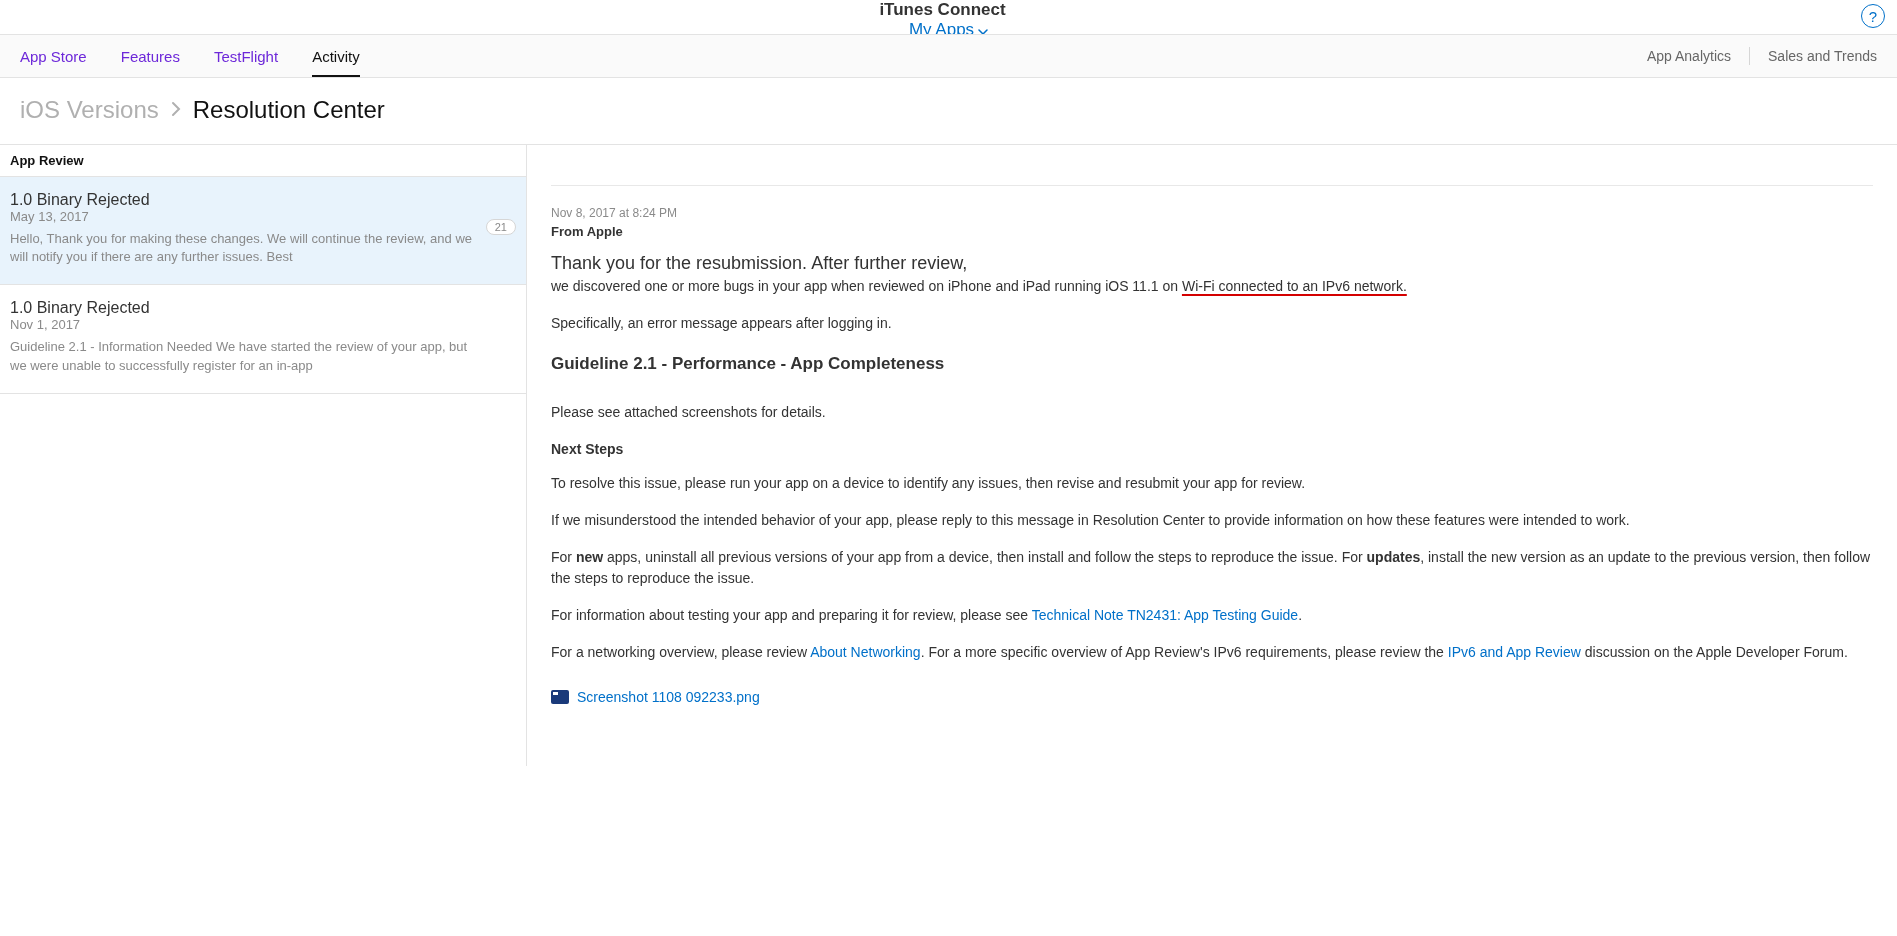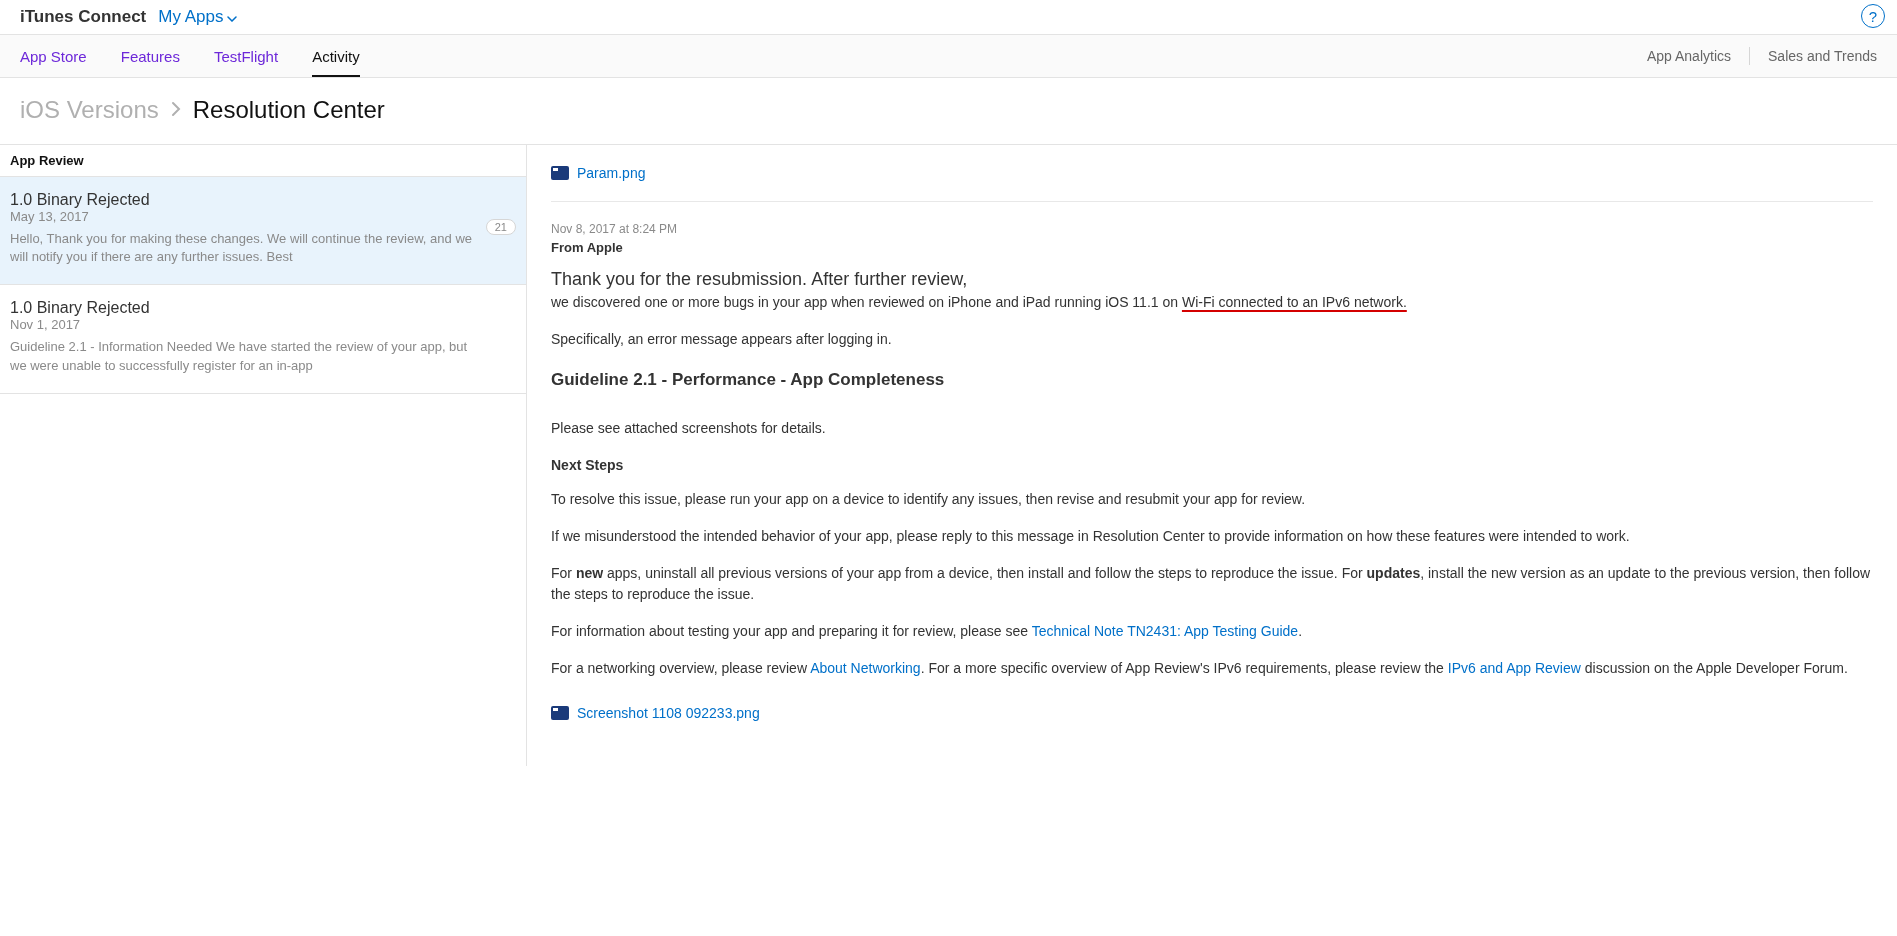--- a/index.html
+++ b/index.html
@@ -1,19 +1,19 @@
 <!DOCTYPE html>
 <html><head>
   <meta charset="utf-8">
   <style>
     * { margin: 0; padding: 0; box-sizing: border-box; }
     body { font-family: -apple-system, BlinkMacSystemFont, "Helvetica Neue", Helvetica, Arial, sans-serif; color: #333; background: #fff; font-size: 14px; }
 
     
-    .header-top { height: 34px; display: flex; align-items: center; padding: 0 20px; position: relative; }
+    .header-top { height: 34px; display: flex; align-items: center; padding: 0 20px; position: relative; flex-direction: column; }
     .brand { font-size: 17px; font-weight: 600; color: #333; margin-right: 12px; }
     .my-apps { color: #0070c9; font-size: 17px; display: flex; align-items: center; cursor: pointer; }
     .my-apps .chev { margin-left: 4px; }
     .help-icon { position: absolute; right: 12px; top: 4px; width: 24px; height: 24px; border: 1.5px solid #0070c9; color: #0070c9; border-radius: 50%; display: flex; align-items: center; justify-content: center; font-size: 15px; cursor: pointer; }
 
     
     .tabs-bar { height: 44px; background: #fafafa; border-top: 1px solid #e3e3e3; border-bottom: 1px solid #e3e3e3; display: flex; align-items: center; padding: 0 20px; position: relative; }
     .tabs-left { display: flex; gap: 34px; }
     .tab-item { color: #6d28d9; font-size: 15px; cursor: pointer; padding: 10px 0; }
     .tab-item.active { color: #111; font-weight: 500; border-bottom: 2px solid #111; margin-bottom: -2px; }
@@ -125,24 +125,20 @@
       <div class="msg-title-row">
         <span class="msg-title">1.0 Binary Rejected</span>
         <span class="msg-date">Nov 1, 2017</span>
       </div>
       <div class="msg-preview">Guideline 2.1 - Information Needed We have started the review of your app, but we were unable to successfully register for an in-app</div>
     </div>
   </div>
 
   <div class="content-panel">
 
-    <div class="attach-row">
-      <span class="attach-icon"></span>
-      <span class="attach-link">Param.png</span>
-    </div>
 
     <div class="divider"></div>
 
     <div class="msg-meta">Nov 8, 2017 at 8:24 PM</div>
     <div class="msg-from">From Apple</div>
 
     <div class="body-heading">Thank you for the resubmission. After further review,</div>
     <div class="body-text">
       <span>we discovered one or more bugs in your app when reviewed on iPhone and iPad running iOS 11.1 on </span><span class="underline-red">Wi-Fi connected to an IPv6 network.</span>
     </div>

